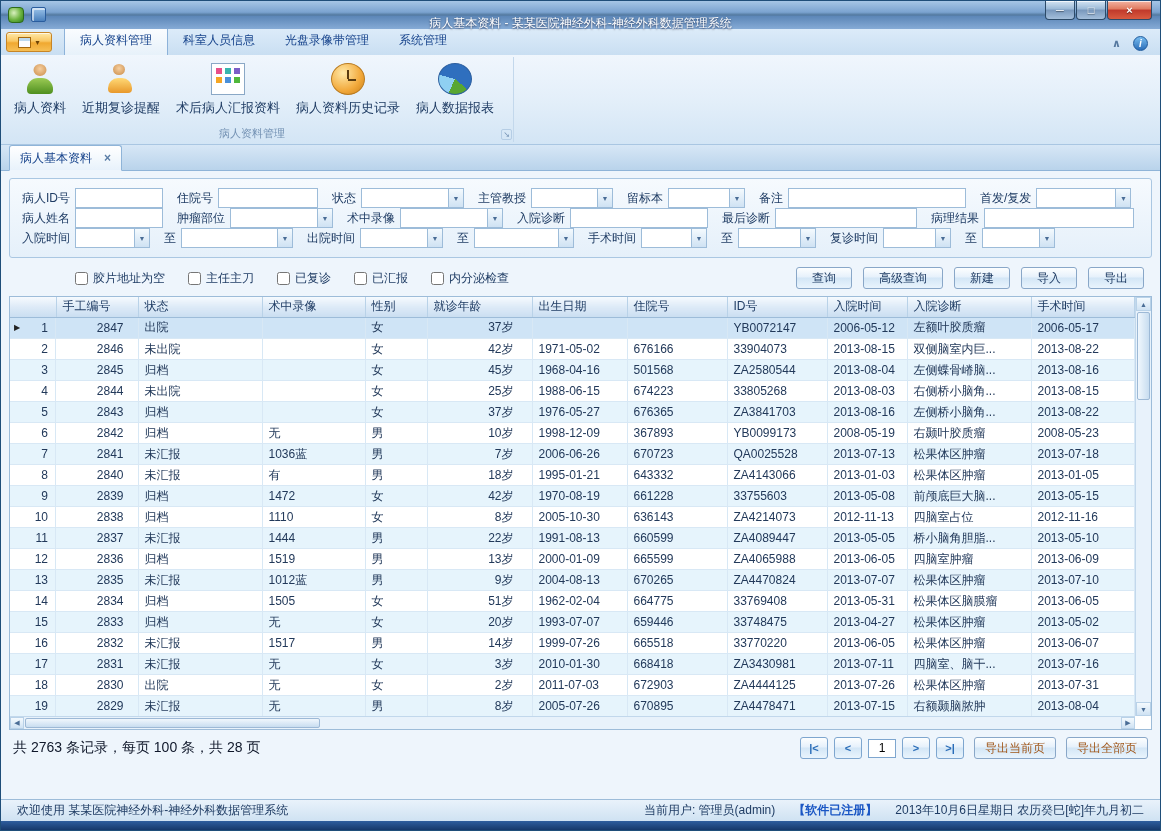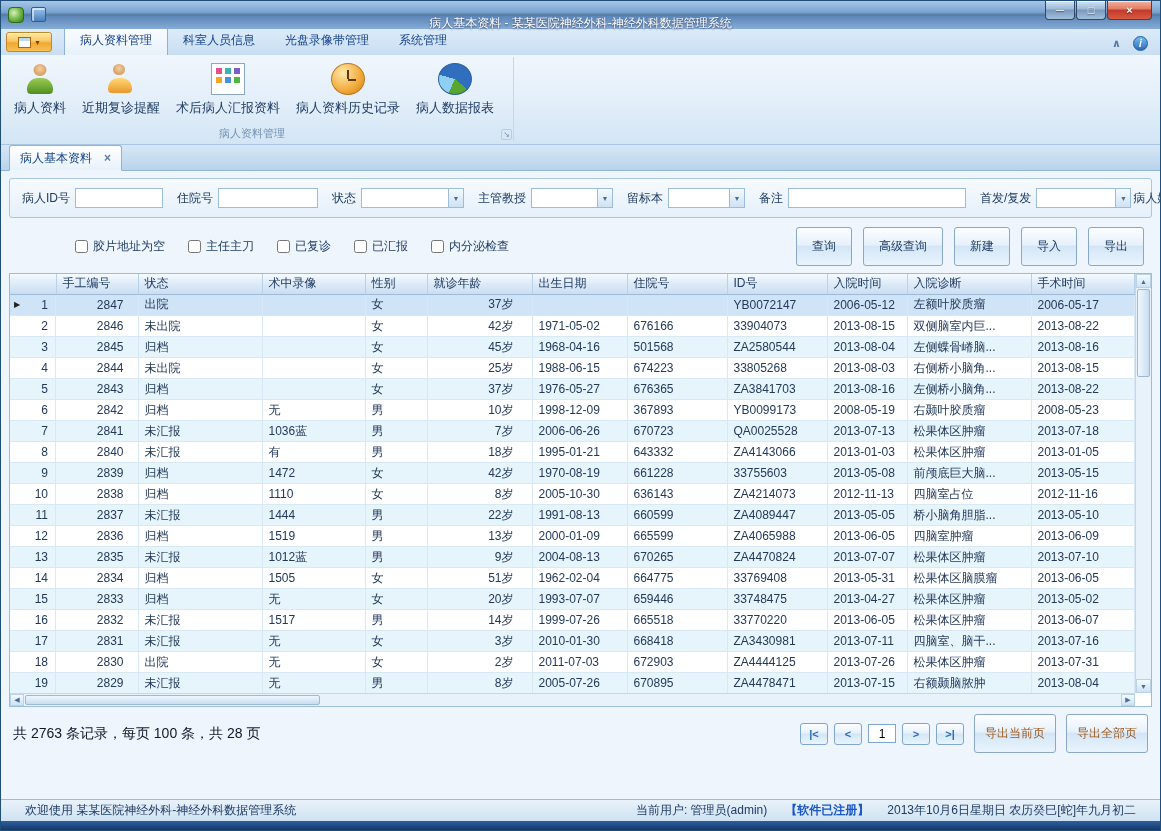--- a/index.html
+++ b/index.html
@@ -88,35 +88,35 @@
     display: flex; padding-left: 8px; }
   .doctab { display: flex; align-items: center; gap: 12px; padding: 5px 10px; margin-bottom: -1px;
     background: linear-gradient(#ffffff,#e8f2fb); border: 1px solid #8fb4d8; border-bottom: 1px solid #eef5fc;
     border-radius: 3px 3px 0 0; color: #15428b; font-size: 12px; }
   .tabclose { color: #5a7da6; font-weight: bold; font-size: 12px; }
 
   
   .main { flex: 1 1 auto; background: #eef5fc; padding: 7px 8px 0; display: flex; flex-direction: column; overflow: hidden; }
 
   .filter-panel { border: 1px solid #aac7e2; border-radius: 3px; background: linear-gradient(#f6fafe,#e5f0fa);
-    padding: 9px 10px; display: flex; flex-direction: row; }
+    padding: 9px 10px; display: flex; flex-direction: column; }
   .frow { display: flex; align-items: center; }
   .flabel { white-space: nowrap; color: #1f3c64; margin: 0 5px 0 14px; }
   .flabel:first-child { margin-left: 2px; }
   .ftext { height: 20px; border: 1px solid #9dbcd9; padding: 0 4px; font-size: 12px; font-family: inherit; background: #fff; }
   .fcombo { height: 20px; background: #fff; border: 1px solid #9dbcd9; display: flex; justify-content: flex-end; }
   .combo-btn { width: 15px; border-left: 1px solid #9dbcd9; background: linear-gradient(#f4fafe,#cfe2f3);
     color: #4a6d96; font-size: 7px; display: flex; align-items: center; justify-content: center; }
 
   .check-row { display: flex; align-items: center; margin: 9px 4px 7px; }
   .checks { display: flex; gap: 23px; margin-left: 62px; }
   .check { display: flex; align-items: center; gap: 5px; color: #1f3c64; white-space: nowrap; }
   .check input { width: 13px; height: 13px; }
   .actions { margin-left: auto; display: flex; gap: 11px; margin-right: 4px; }
-  .btn { height: 39px; padding: 0 15px; border: 1px solid #89a7c8; border-radius: 3px; font-size: 12px; font-family: inherit;
+  .btn { height: 22px; padding: 0 15px; border: 1px solid #89a7c8; border-radius: 3px; font-size: 12px; font-family: inherit;
     background: linear-gradient(#fdfeff,#e6f1fb 45%,#d3e6f6 50%,#e9f4fd); color: #1f3c64; white-space: nowrap; }
 
   
   .grid-outer { position: relative; border: 1px solid #9dbcd9; background: #fff; height: 434px; flex: 0 0 434px;
     padding-right: 16px; padding-bottom: 13px; overflow: hidden; }
   .grid { border-collapse: collapse; table-layout: fixed; width: 100%; }
   .grid th { height: 20px; font-weight: normal; text-align: left; padding: 1px 6px; color: #1f3c64; font-size: 12px;
     background: linear-gradient(#f6fafe,#ddeaf7 50%,#cadef1); border-right: 1px solid #b9d2e8; border-bottom: 1px solid #9dbcd9;
     white-space: nowrap; overflow: hidden; }
   .grid td { height: 20px; padding: 1px 6px; font-size: 12px; color: #22395a;
@@ -145,21 +145,21 @@
   
   .pager { display: flex; align-items: center; margin-top: 7px; padding: 0 4px; }
   .pager-summary { font-size: 14px; color: #0f172a; }
   .pager-right { margin-left: auto; display: flex; align-items: center; gap: 6px; }
   .navbtn { width: 28px; height: 22px; border: 1px solid #7ea6cf; border-radius: 3px; font-size: 11px; font-weight: bold;
     color: #2a6db8; background: linear-gradient(#fdfeff,#e6f1fb 45%,#d3e6f6 50%,#e9f4fd); font-family: inherit; }
   .page-input { width: 28px; height: 19px; border: 1px solid #7ea6cf; text-align: center; font-size: 12px; font-family: inherit; }
   .btn.export { color: #a0571a; padding: 0 10px; margin-left: 4px; }
 
   
-  .statusbar { height: 22px; flex: 0 0 22px; display: flex; align-items: center; padding: 0 24px;
+  .statusbar { height: 22px; flex: 0 0 22px; display: flex; align-items: center; padding: 0 16px;
     background: linear-gradient(#e9f2fb,#cfe2f2); border-top: 1px solid #9dbcd9; color: #1f3c64; font-size: 12px; }
   .sb-right { margin-left: auto; display: flex; align-items: center; gap: 18px; }
   .registered { color: #1a56c4; font-weight: bold; }
   .bottom-strip { height: 9px; flex: 0 0 9px; background: linear-gradient(#2e5e9e,#16396b); }
 </style>
 </head>
 <body>
 
 <div class="window">
 

